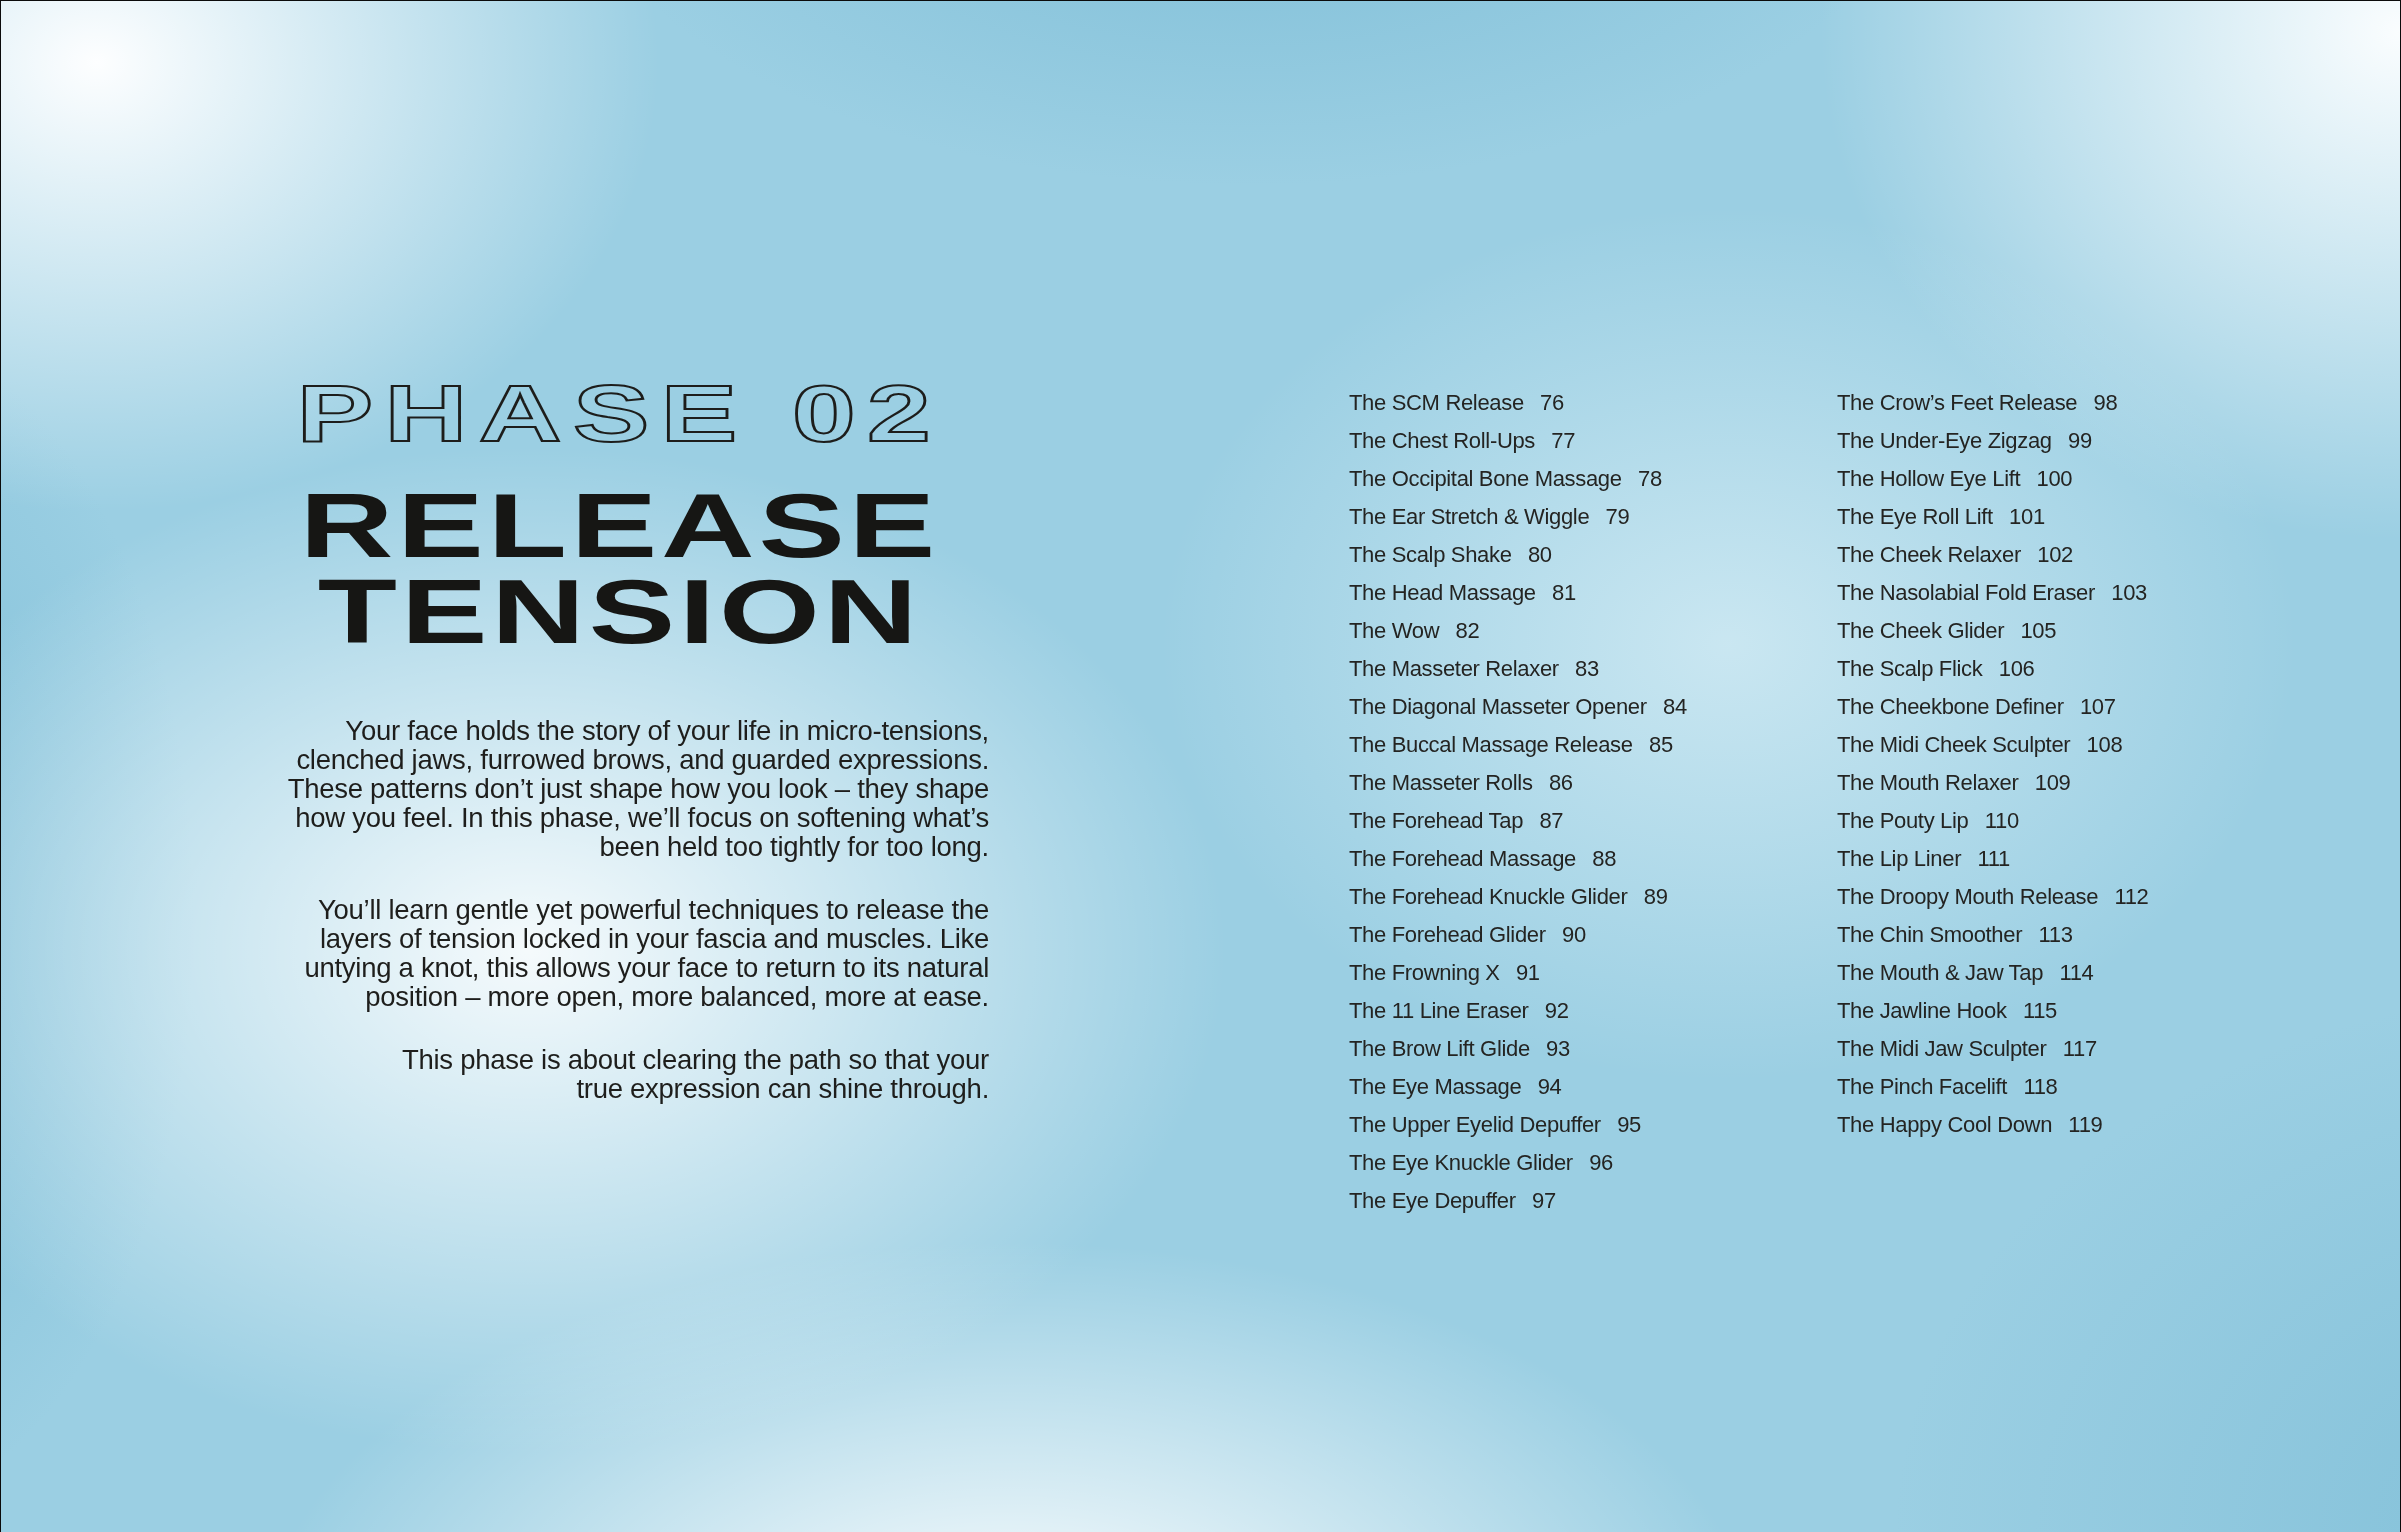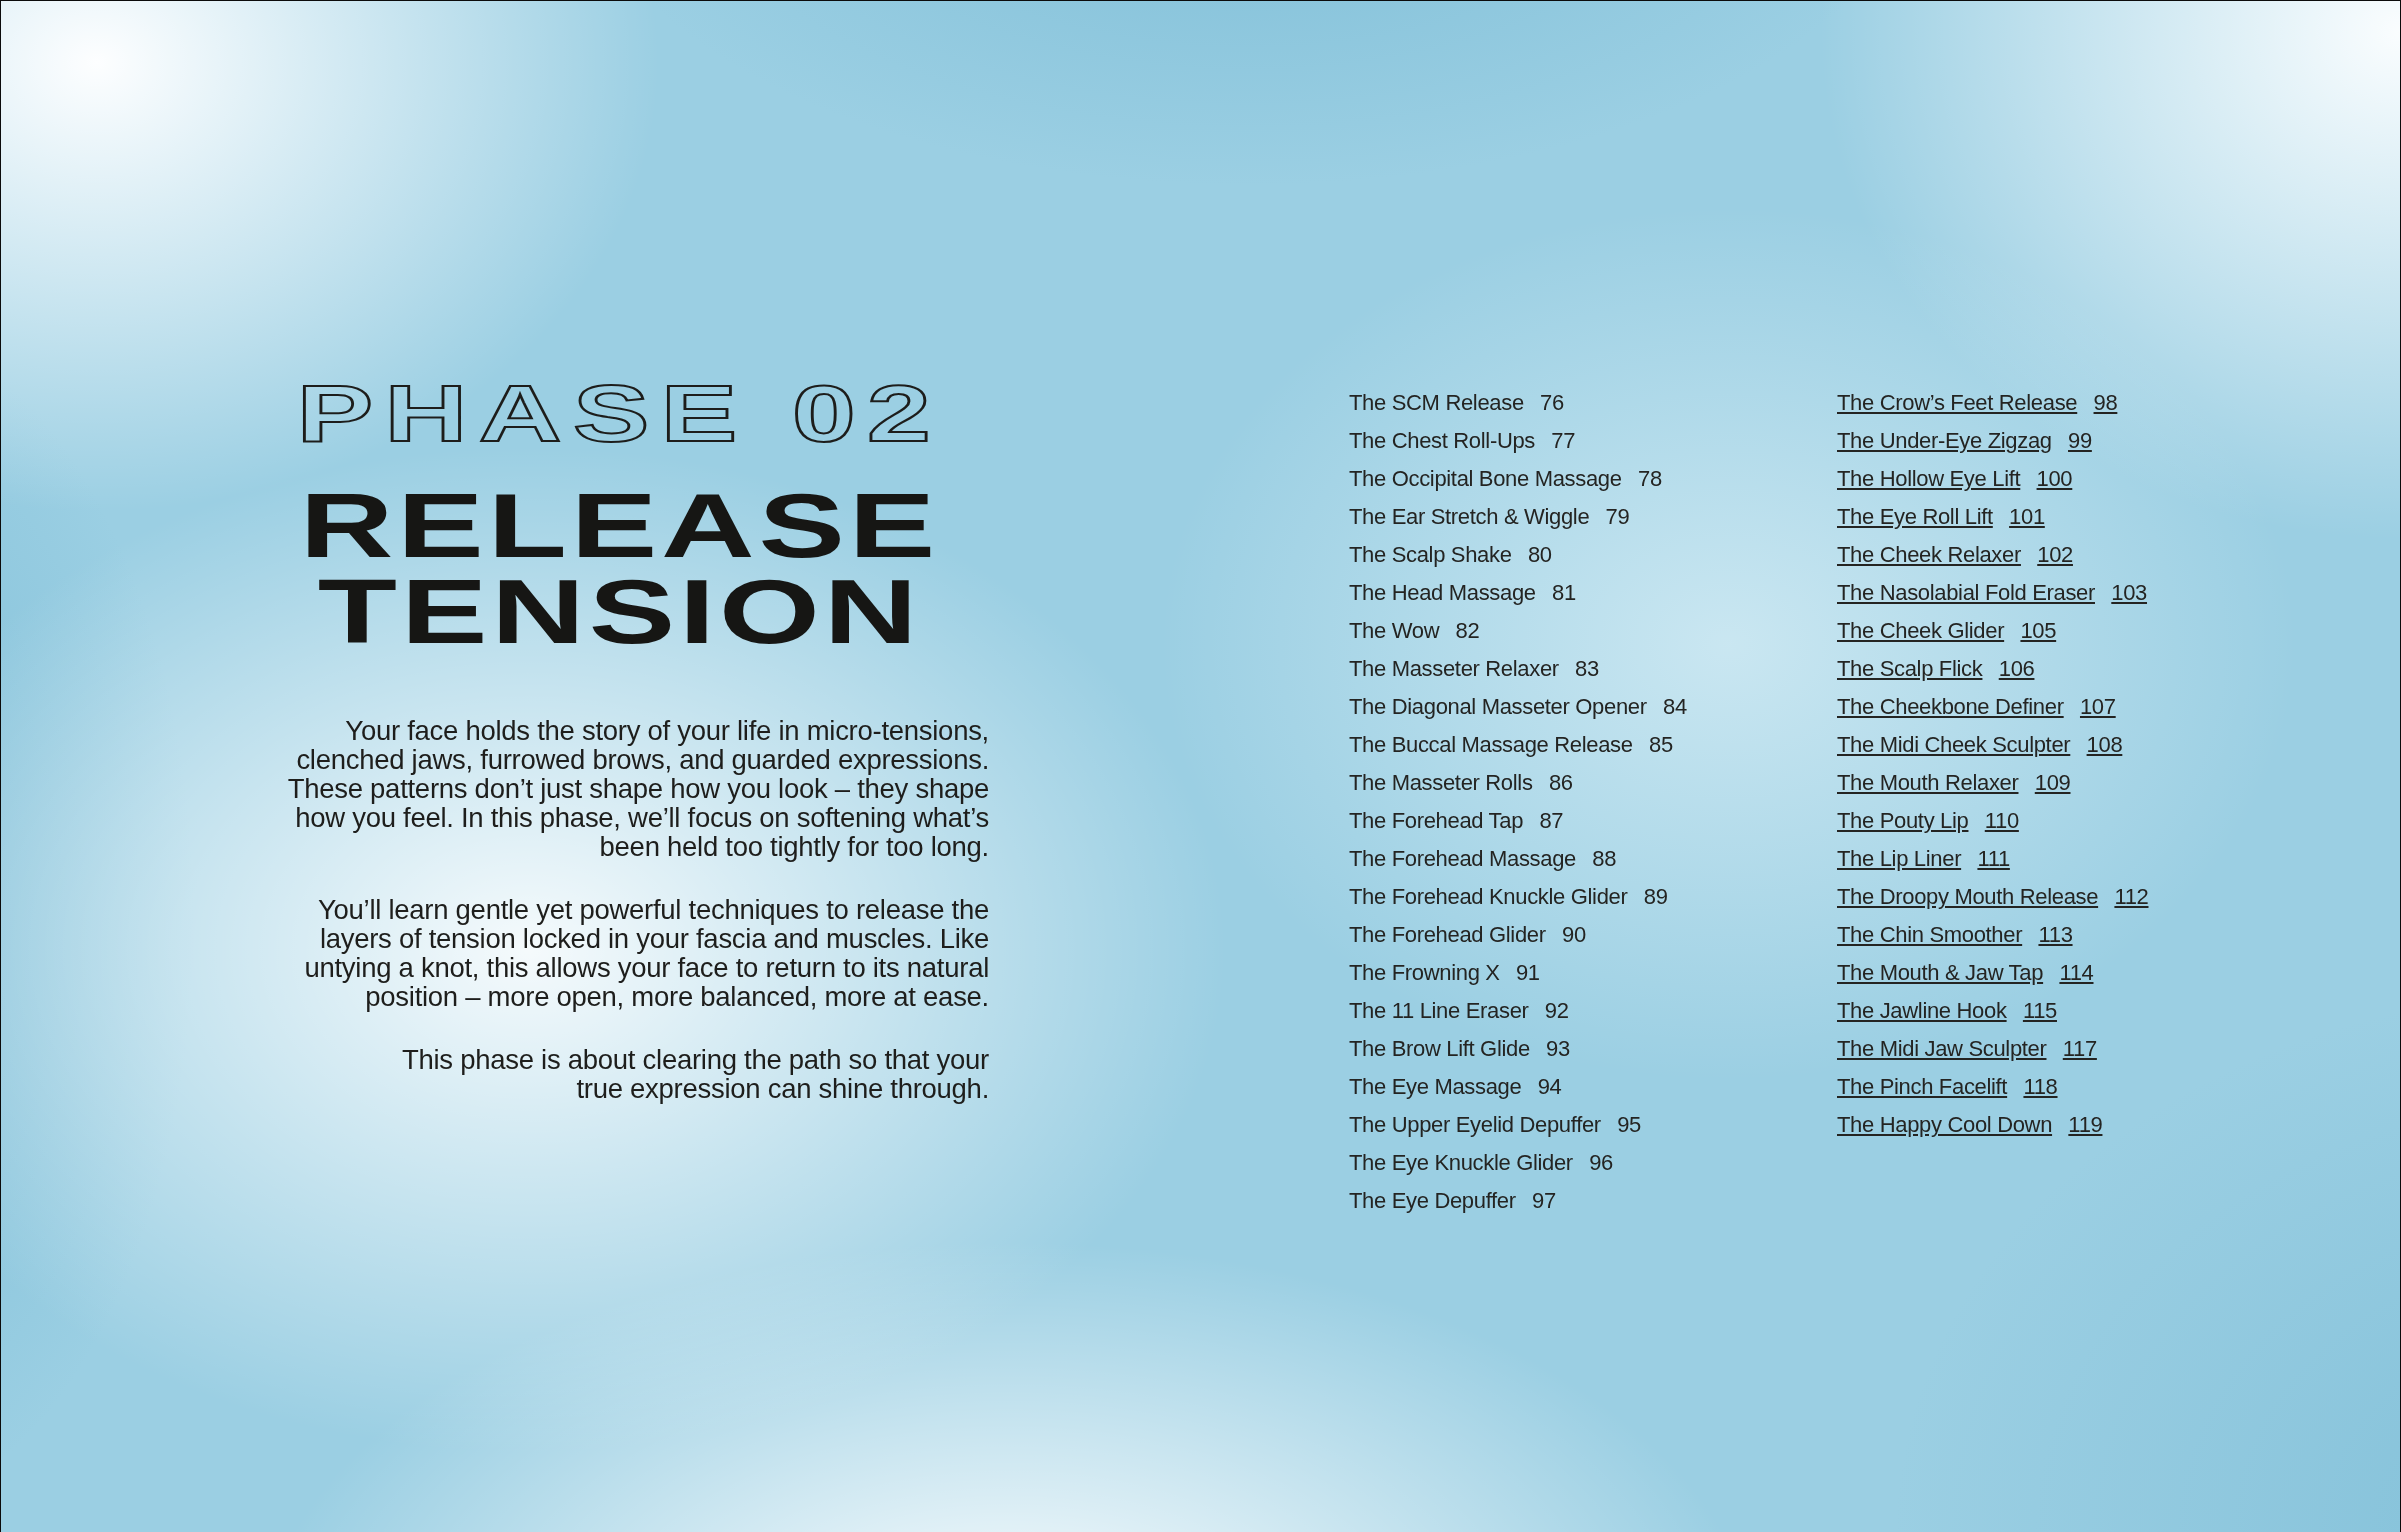--- a/index.html
+++ b/index.html
@@ -93,21 +93,21 @@
     width: 438px;
     text-align: left;
     font-size: 22px;
     line-height: 38px;
     letter-spacing: -0.015em;
     color: #242422;
     white-space: nowrap;
     margin-top: 28px;
   }
   .toc-col-1 { left: 147px; }   
-  .toc-col-2 { left: 635px; text-decoration: underline; }  
+  .toc-col-2 { left: 635px; }  
 
   .toc-row { display: block; }
   .toc-num { margin-left: 16.3px; }
 </style>
 </head>
 <body>
 
 <div class="canvas">
 
   <div class="page page-left">

